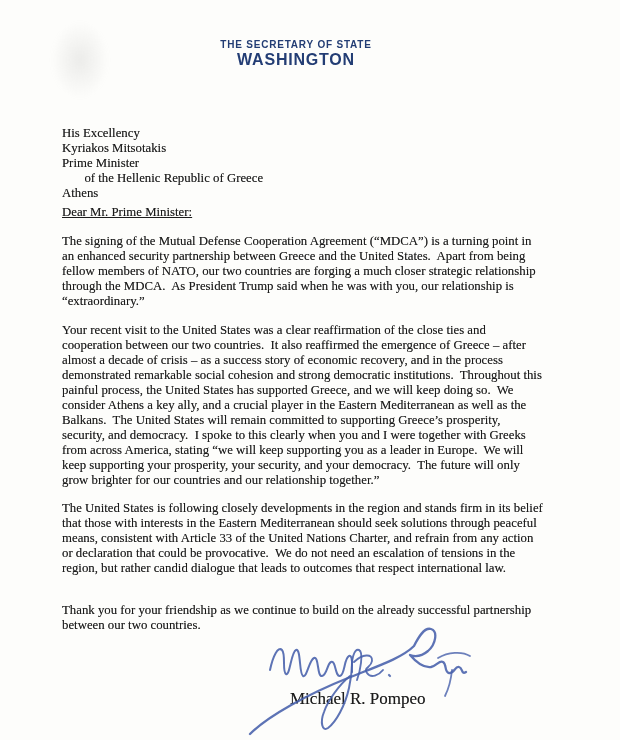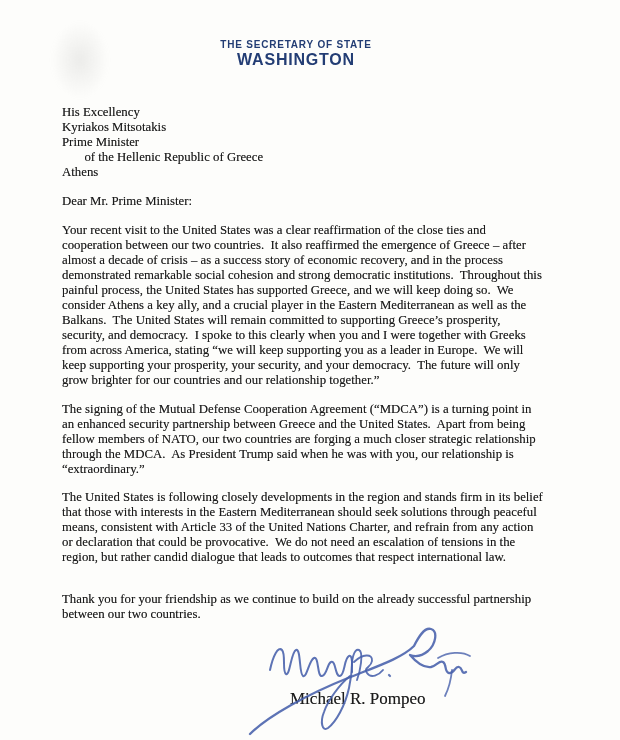--- a/index.html
+++ b/index.html
@@ -41,31 +41,31 @@
     font-size: 10px;
     letter-spacing: 0.8px;
   }
   .letterhead .lh-city {
     font-size: 16px;
     letter-spacing: 0.8px;
   }
   .content {
     position: absolute;
     left: 62px;
-    top: 105px;
+    top: 126px;
     width: 540px;
     font-size: 12.8px;
     line-height: 15px;
     text-shadow: 0 0 0.45px rgba(40,40,40,0.55);
   }
   .pre {
     white-space: pre-wrap;
     margin: 0;
   }
-  .salutation { margin-top: 14px; }
+  .salutation { margin-top: 4px; text-decoration: underline; }
   .para-1 { margin-top: 14px; }
   .para-2 { margin-top: 14px; }
   .para-3 { margin-top: 13px; }
   .para-4 { margin-top: 27px; }
   .valediction {
     margin-top: 13px;
     margin-left: 226px;
   }
   .typed-name {
     position: absolute;
@@ -104,36 +104,36 @@
     <div class="lh-city">WASHINGTON</div>
   </header>
 
   <div class="content">
     <div class="pre address">His Excellency
 Kyriakos Mitsotakis
 Prime Minister
        of the Hellenic Republic of Greece
 Athens</div>
     <div class="pre salutation">Dear Mr. Prime Minister:</div>
+    <p class="pre para-1">The signing of the Mutual Defense Cooperation Agreement (“MDCA”) is a turning point in
+an enhanced security partnership between Greece and the United States.  Apart from being
+fellow members of NATO, our two countries are forging a much closer strategic relationship
+through the MDCA.  As President Trump said when he was with you, our relationship is
+“extraordinary.”</p>
     <p class="pre para-2">Your recent visit to the United States was a clear reaffirmation of the close ties and
 cooperation between our two countries.  It also reaffirmed the emergence of Greece – after
 almost a decade of crisis – as a success story of economic recovery, and in the process
 demonstrated remarkable social cohesion and strong democratic institutions.  Throughout this
 painful process, the United States has supported Greece, and we will keep doing so.  We
 consider Athens a key ally, and a crucial player in the Eastern Mediterranean as well as the
 Balkans.  The United States will remain committed to supporting Greece’s prosperity,
 security, and democracy.  I spoke to this clearly when you and I were together with Greeks
 from across America, stating “we will keep supporting you as a leader in Europe.  We will
 keep supporting your prosperity, your security, and your democracy.  The future will only
 grow brighter for our countries and our relationship together.”</p>
-    <p class="pre para-1">The signing of the Mutual Defense Cooperation Agreement (“MDCA”) is a turning point in
-an enhanced security partnership between Greece and the United States.  Apart from being
-fellow members of NATO, our two countries are forging a much closer strategic relationship
-through the MDCA.  As President Trump said when he was with you, our relationship is
-“extraordinary.”</p>
     <p class="pre para-3">The United States is following closely developments in the region and stands firm in its belief
 that those with interests in the Eastern Mediterranean should seek solutions through peaceful
 means, consistent with Article 33 of the United Nations Charter, and refrain from any action
 or declaration that could be provocative.  We do not need an escalation of tensions in the
 region, but rather candid dialogue that leads to outcomes that respect international law.</p>
     <p class="pre para-4">Thank you for your friendship as we continue to build on the already successful partnership
 between our two countries.</p>
   </div>
 
   <div class="typed-name">Michael R. Pompeo</div>

